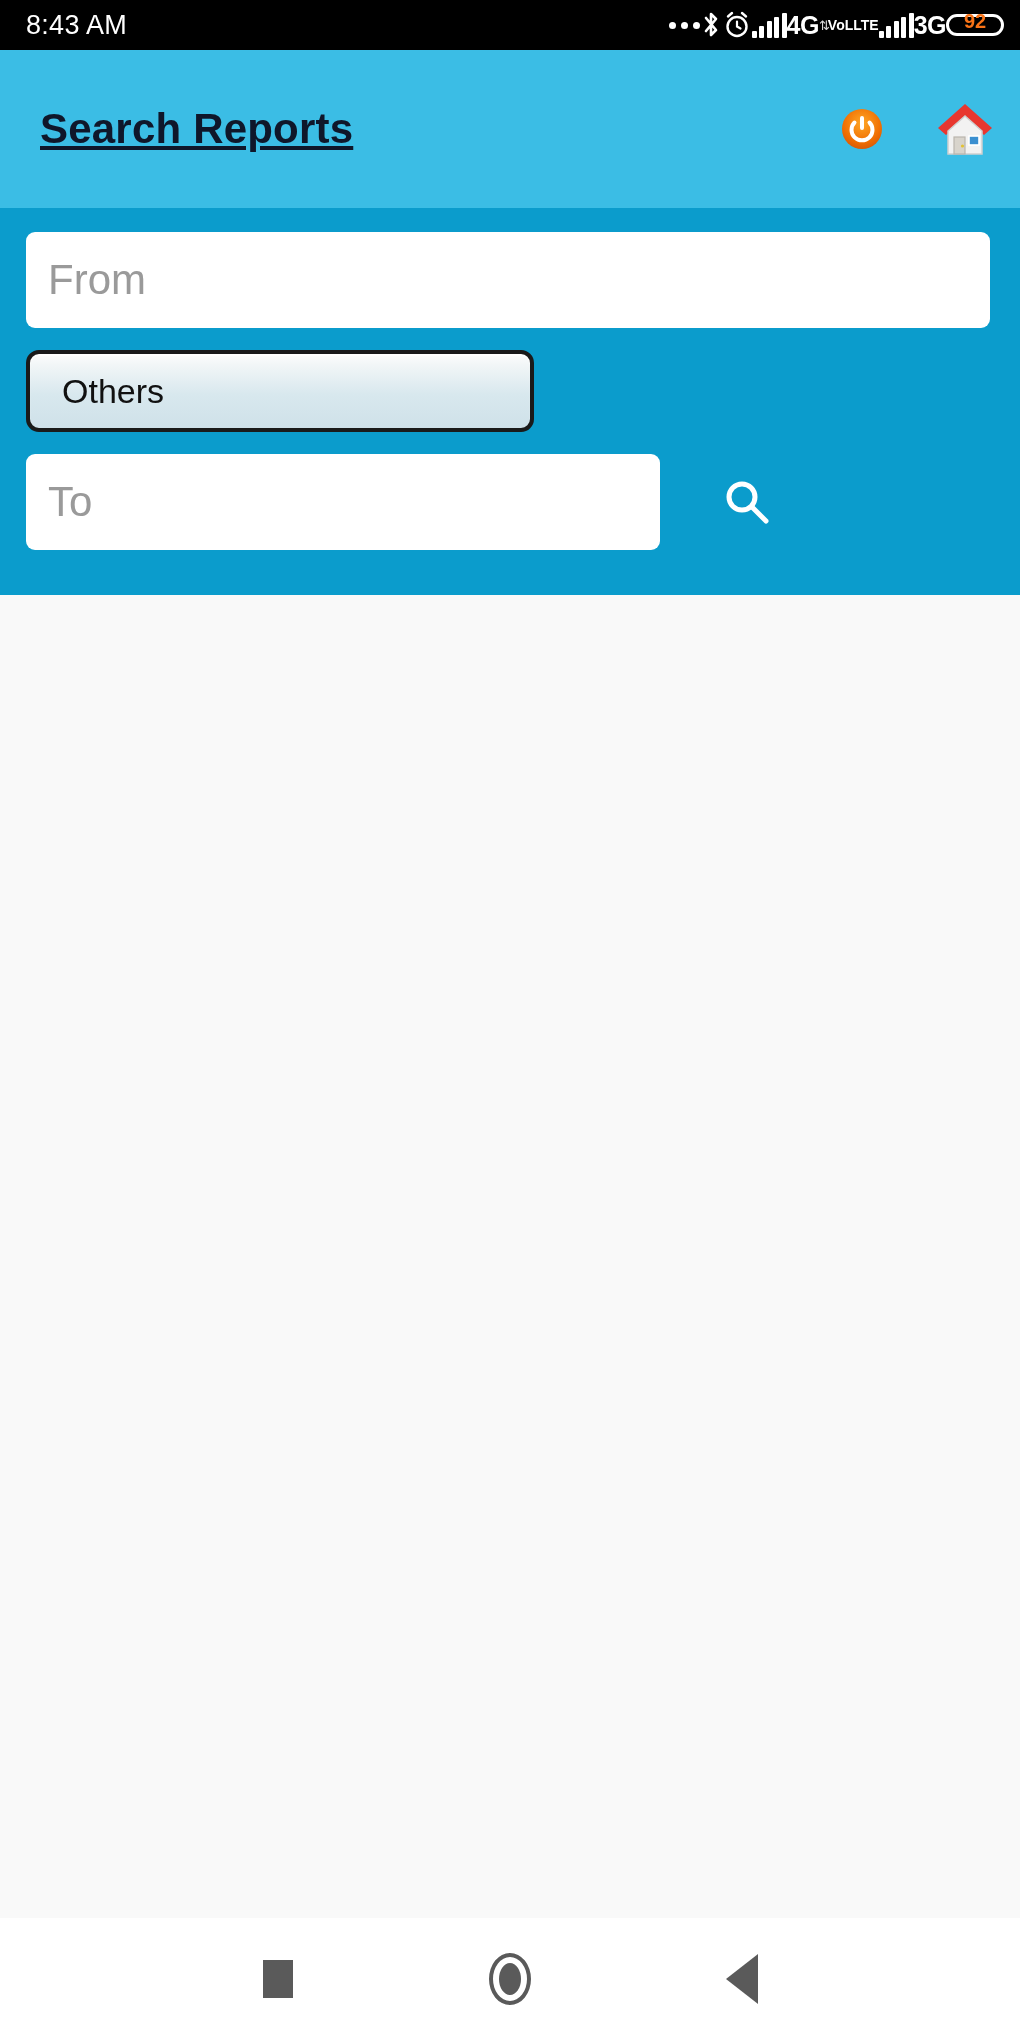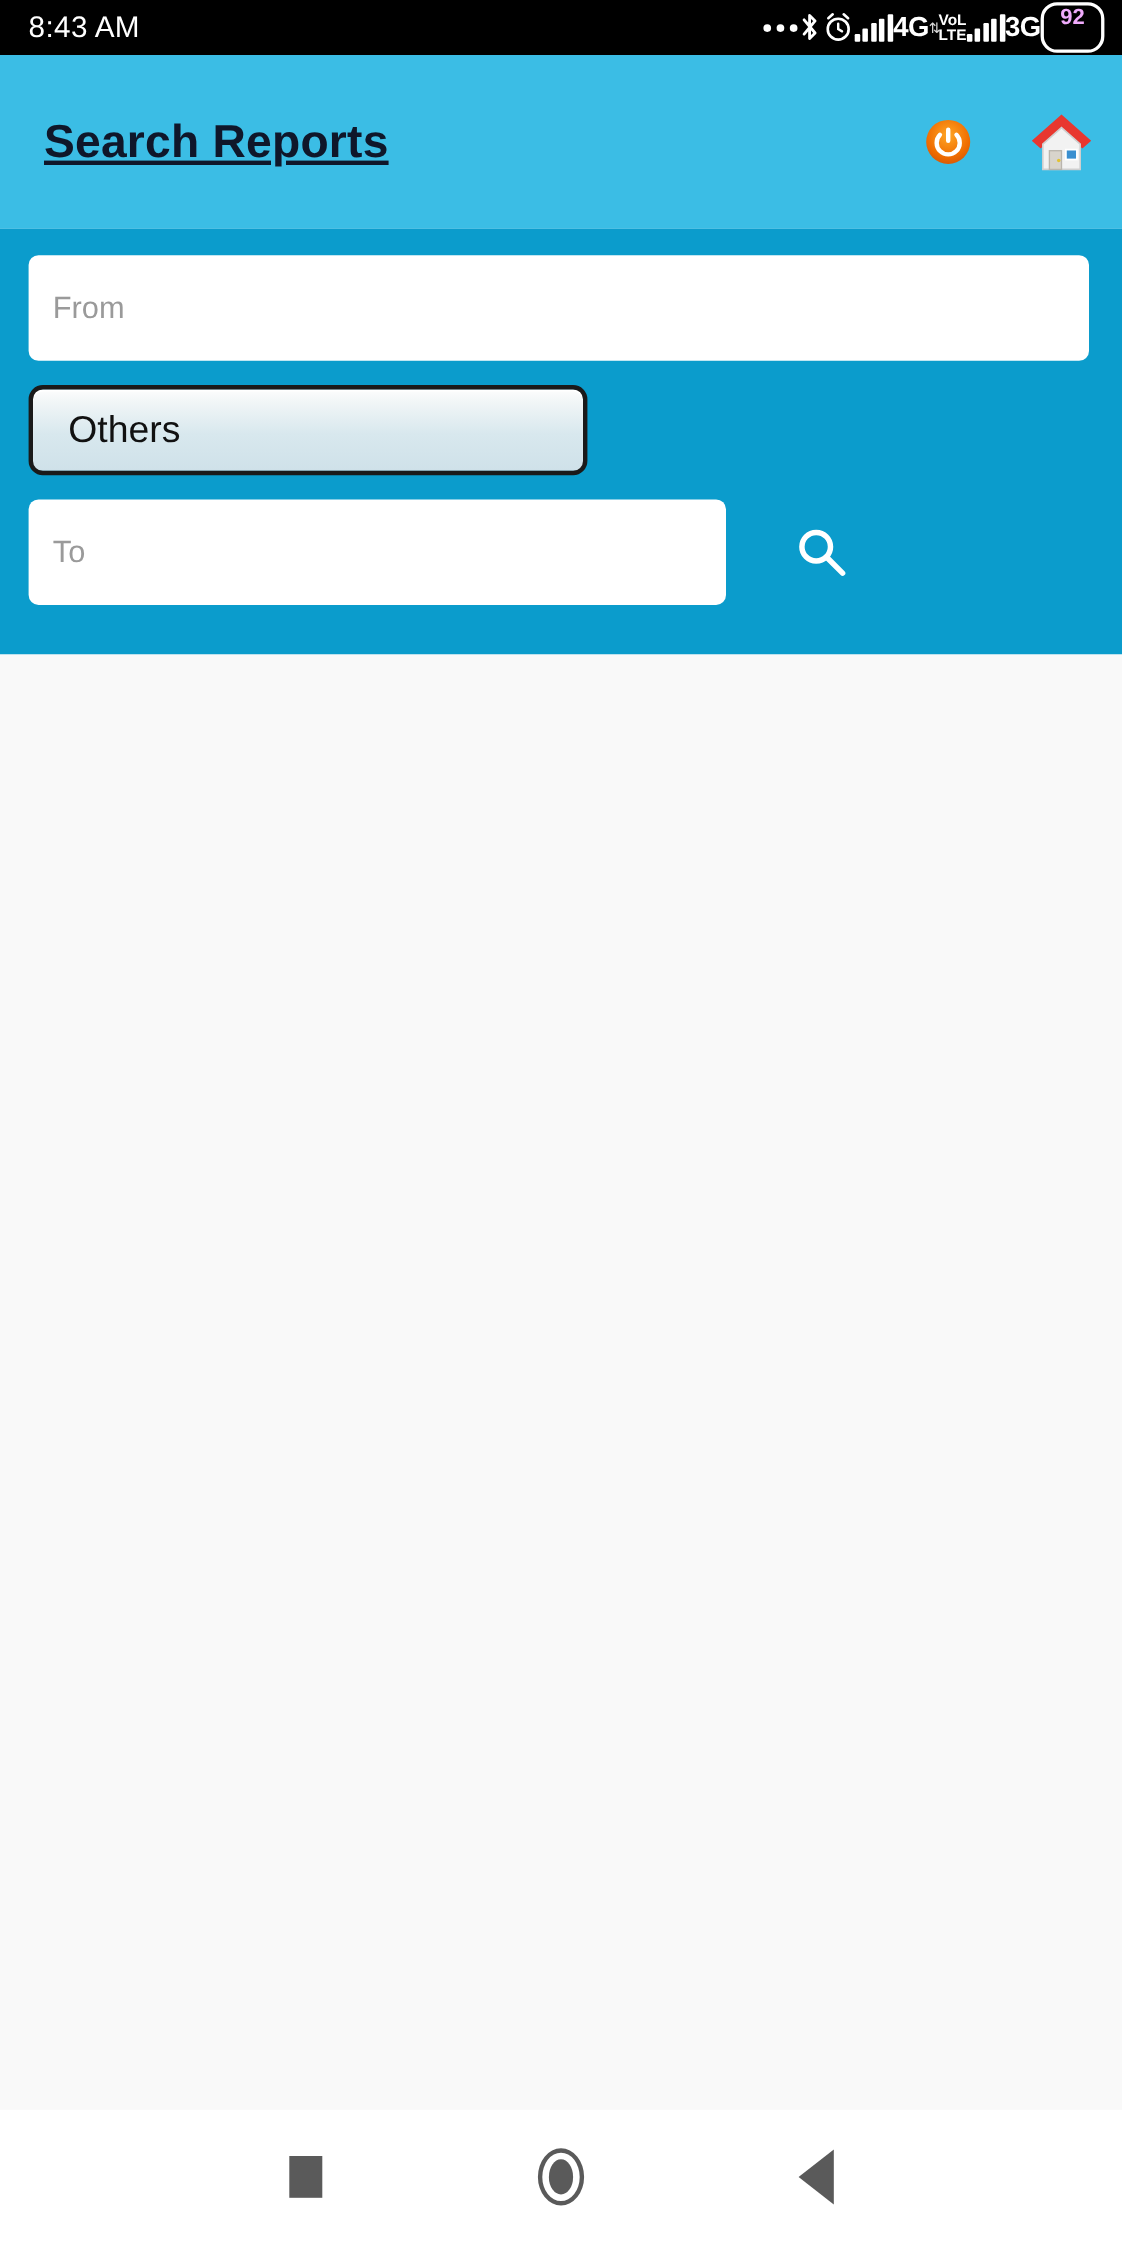--- a/index.html
+++ b/index.html
@@ -16,52 +16,52 @@
     height:50px; background:#000; color:#fff;
     display:flex; align-items:center; justify-content:space-between;
     padding:0 16px 0 26px; flex:0 0 50px;
   }
   .status-time { font-size:27px; font-weight:normal; letter-spacing:.3px; }
   .status-icons { display:flex; align-items:center; }
   .dots { display:flex; align-items:center; gap:5px; }
   .dots i { width:7px; height:7px; border-radius:50%; background:#fff; display:block; }
   .svg-ico { display:block; }
   .net-label { font-size:25px; font-weight:bold; letter-spacing:-.5px; }
-  .volte { display:flex; flex-direction:column; line-height:.92; font-size:14px; font-weight:bold; text-align:left; }
+  .volte { display:flex; flex-direction:row; line-height:.92; font-size:14px; font-weight:bold; text-align:left; }
   .bars { display:flex; align-items:flex-end; gap:2.5px; height:25px; }
   .bars b { width:5px; background:#fff; display:block; border-radius:1px; }
   .bars b:nth-child(1){height:7px;} .bars b:nth-child(2){height:12px;}
   .bars b:nth-child(3){height:17px;} .bars b:nth-child(4){height:21px;}
   .bars b:nth-child(5){height:25px;}
   .arrows { font-size:13px; line-height:1; opacity:.85; letter-spacing:-2px; }
   .battery {
-    width:58px; height:46px; border:3px solid #fff; border-radius:15px;
-    display:flex; align-items:flex-start; justify-content:center;
-    font-size:20px; font-weight:bold; color:#f0abfc;
+    width:58px; height:22px; border:3px solid #fff; border-radius:15px;
+    display:flex; align-items:flex-end; justify-content:center;
+    font-size:20px; font-weight:bold; color:#f97316;
   }
 
   
   .app-bar {
     flex:0 0 158px; background:#3bbde5;
     display:flex; align-items:center; justify-content:space-between;
     padding:0 26px 0 40px;
   }
   .app-title { color:#0f172a; font-size:42px; font-weight:bold; letter-spacing:.2px;text-decoration:underline; }
   .app-actions { display:flex; align-items:center; gap:52px; }
   .icon-btn { display:flex; align-items:center; justify-content:center; cursor:pointer; }
 
   
   .search-panel {
     flex:0 0 387px; background:#0b9ccc;
     padding:24px 30px 0 26px;
   }
   .field {
     background:#fff; border-radius:9px; height:96px;
     display:flex; align-items:center; padding:0 22px;
-    font-size:28px; color:#9a9a9a;
+    font-size:42px; color:#9a9a9a;
   }
   .field-from { width:100%; }
   .row-to { display:flex; align-items:center; gap:60px; margin-top:22px; }
   .field-to { width:634px; }
 
   .spinner {
     margin-top:22px; width:508px; height:82px;
     border:4px solid #1a1a1a; border-radius:13px;
     background:linear-gradient(to bottom,#fdfdfd 0%,#f2f6f7 14%,#d8e8ee 55%,#cfe1e9 100%);
     display:flex; align-items:center; padding:0 0 0 32px;

